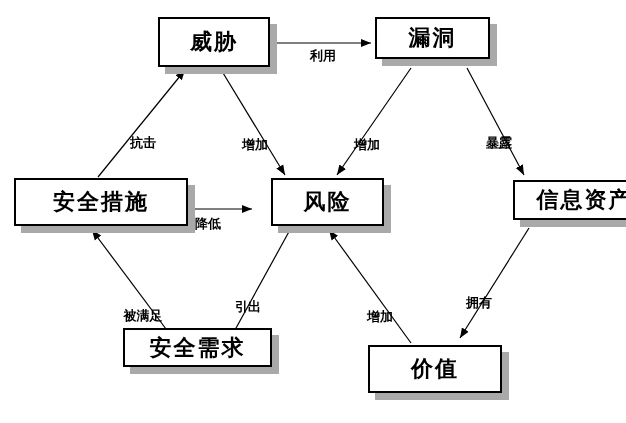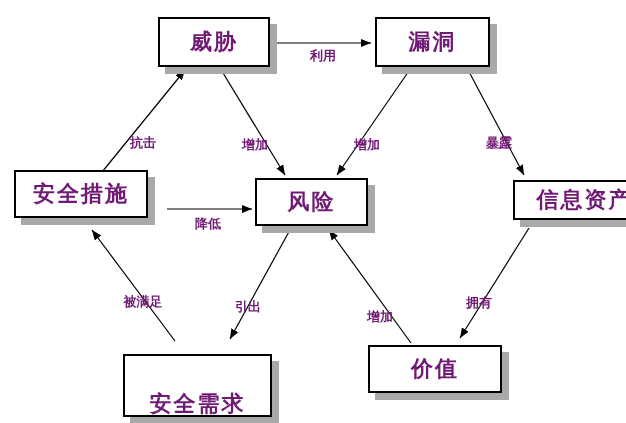--- a/index.html
+++ b/index.html
@@ -7,21 +7,21 @@
     padding: 0;
     background: #ffffff;
     font-family: "DejaVu Sans", "Liberation Sans", sans-serif;
   }
   .stage {
     position: relative;
     width: 626px;
     height: 423px;
     background: #ffffff;
     overflow: hidden;
-    color: #701a75;
+    color: #000000;
   }
   .edges-layer {
     position: absolute;
     left: 0;
     top: 0;
     z-index: 1;
   }
   .edge-line {
     stroke: #000000;
     stroke-width: 1.2;
@@ -76,48 +76,48 @@
     <line class="edge-line" x1="291" y1="228" x2="230" y2="339" marker-end="url(#arrowhead)"></line>
     <line class="edge-line" x1="175" y1="341" x2="92" y2="230" marker-end="url(#arrowhead)"></line>
     <line class="edge-line" x1="411" y1="343" x2="329" y2="230" marker-end="url(#arrowhead)"></line>
     <line class="edge-line" x1="529" y1="228" x2="460" y2="338" marker-end="url(#arrowhead)"></line>
   </svg>
 
   <div class="node" style="left:158px; top:17px; width:112px; height:50px;">
     <span class="node-label">威胁</span>
   </div>
 
-  <div class="node" style="left:375px; top:17px; width:115px; height:50px;">
+  <div class="node" style="left:375px; top:17px; width:115px; height:42px;">
     <span class="node-label">漏洞</span>
   </div>
 
-  <div class="node" style="left:14px; top:170px; width:134px; height:48px;">
+  <div class="node" style="left:14px; top:178px; width:174px; height:48px;">
     <span class="node-label">安全措施</span>
   </div>
 
-  <div class="node" style="left:255px; top:178px; width:113px; height:48px;">
+  <div class="node" style="left:271px; top:178px; width:113px; height:48px;">
     <span class="node-label">风险</span>
   </div>
 
   <div class="node" style="left:465px; top:180px; width:143px; height:40px;margin-left:48px;">
     <span class="node-label">信息资产</span>
   </div>
 
-  <div class="node" style="left:123px; top:354px; width:149px; height:63px;align-items:flex-end;">
+  <div class="node" style="left:123px; top:328px; width:149px; height:39px;">
     <span class="node-label">安全需求</span>
   </div>
 
   <div class="node" style="left:368px; top:345px; width:134px; height:48px;">
     <span class="node-label">价值</span>
   </div>
 
   <div class="edge-label" style="left:323px; top:23px;">利用</div>
   <div class="edge-label" style="left:143px; top:111px;font-family:Liberation Mono, monospace;">抗击</div>
   <div class="edge-label" style="left:255px; top:112px;">增加</div>
   <div class="edge-label" style="left:367px; top:112px;">增加</div>
   <div class="edge-label" style="left:499px; top:110px;text-decoration:underline;">暴露</div>
   <div class="edge-label" style="left:208px; top:191px;">降低</div>
   <div class="edge-label" style="left:248px; top:274px;">引出</div>
-  <div class="edge-label" style="left:143px; top:269px;text-align:right;">被满足</div>
+  <div class="edge-label" style="left:143px; top:283px;text-align:right;">被满足</div>
   <div class="edge-label" style="left:380px; top:284px;">增加</div>
   <div class="edge-label" style="left:479px; top:270px;">拥有</div>
 
 </div>
 
 </body></html>

